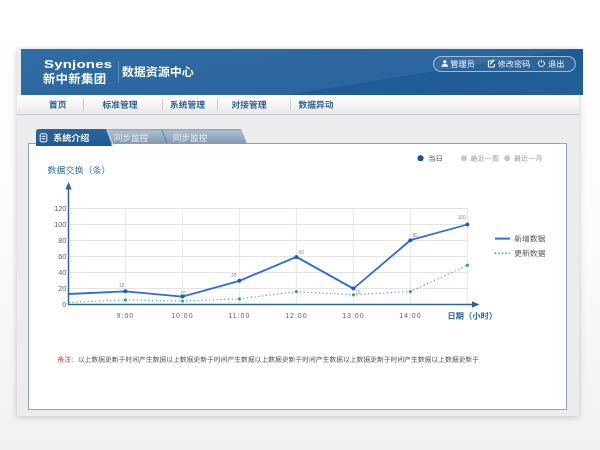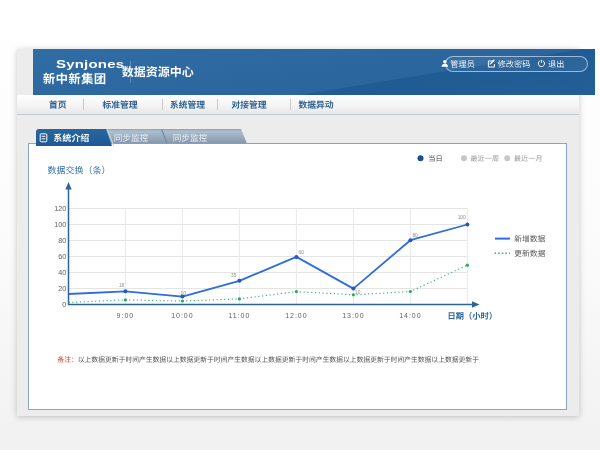--- a/index.html
+++ b/index.html
@@ -1,18 +1,18 @@
 <!DOCTYPE html>
 <html><head><meta charset="utf-8"><style>
 *{margin:0;padding:0;box-sizing:border-box}
 html,body{width:600px;height:450px;overflow:hidden;font-family:"Liberation Sans",sans-serif}
 body{position:relative;background:linear-gradient(180deg,#ffffff 0%,#fbfbfb 55%,#f1f1f1 100%)}
 #page{position:absolute;left:17px;top:49px;width:562px;height:367px;background:#ececec;
   box-shadow:0 1px 6px rgba(0,0,0,0.22)}
-#hdr{position:absolute;left:16px;top:0;width:562px;height:46px;
+#hdr{position:absolute;left:4px;top:0;width:562px;height:46px;
   background:linear-gradient(170.8deg,#306da4 0%,#2a669d 64.8%,#1f5b94 65.2%,#245f96 100%)}
 #hdr .div{position:absolute;left:97px;top:12px;width:1px;height:22px;background:rgba(255,255,255,0.25)}
 #logo{position:absolute;left:23px;top:8px;color:#fff;font-weight:bold;font-size:15px;letter-spacing:0.2px;transform:scaleY(0.75);transform-origin:top left}
 #pill{position:absolute;left:412px;top:6.5px;width:143px;height:16px;border:1px solid rgba(255,255,255,0.55);
   border-radius:8.5px;background:rgba(255,255,255,0.06)}
 #nav{position:absolute;left:0;top:46px;width:562px;height:20px;
   background:linear-gradient(180deg,#ffffff 0%,#f4f4f4 55%,#e7e7e7 100%);border-bottom:1px solid #c3c9ce}
 #nav i{position:absolute;top:4px;width:1px;height:11px;background:#c8c8c8}
 #tabstrip{position:absolute;left:89px;top:80px;width:141px;height:14.5px;
   background:linear-gradient(180deg,#93a9bd 0,#93a9bd 1px,#aebfce 2px,#8296ae 100%);

